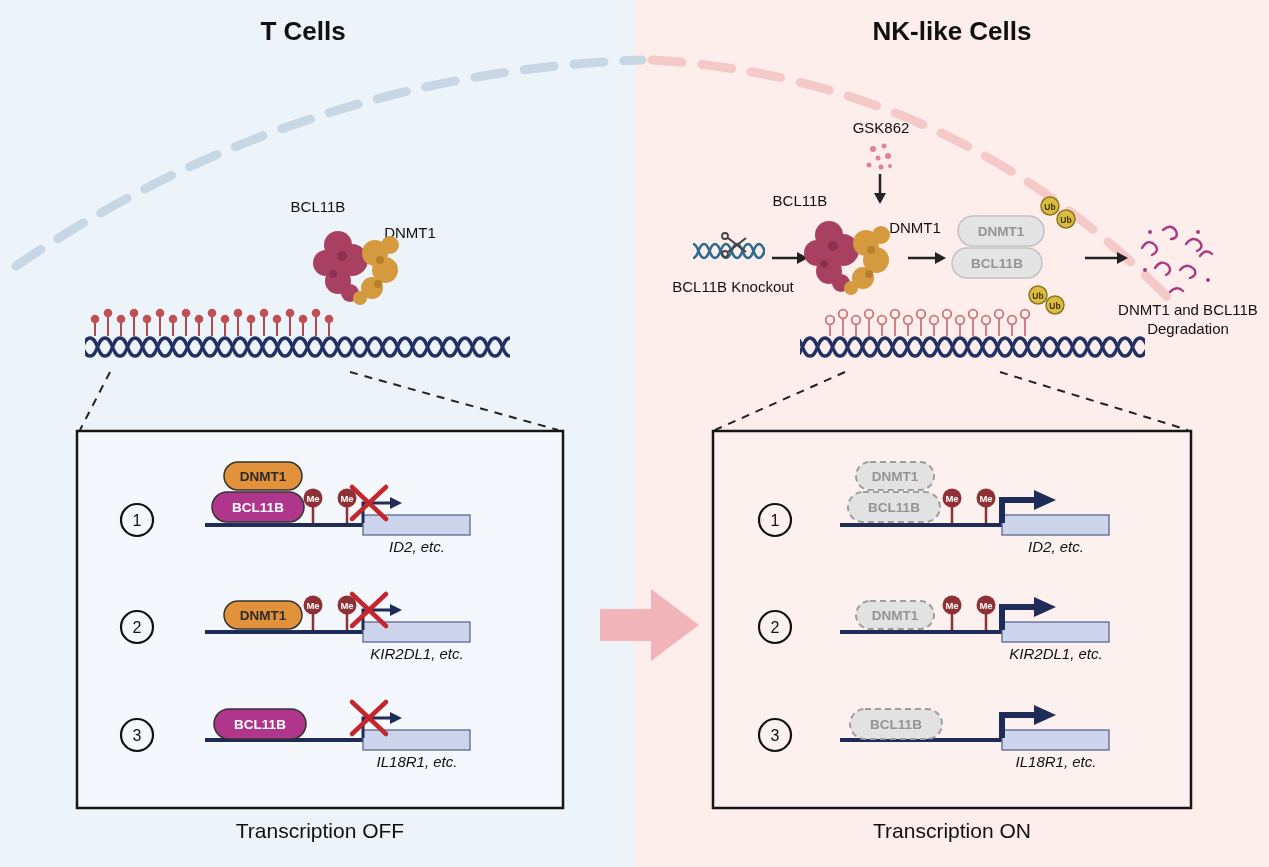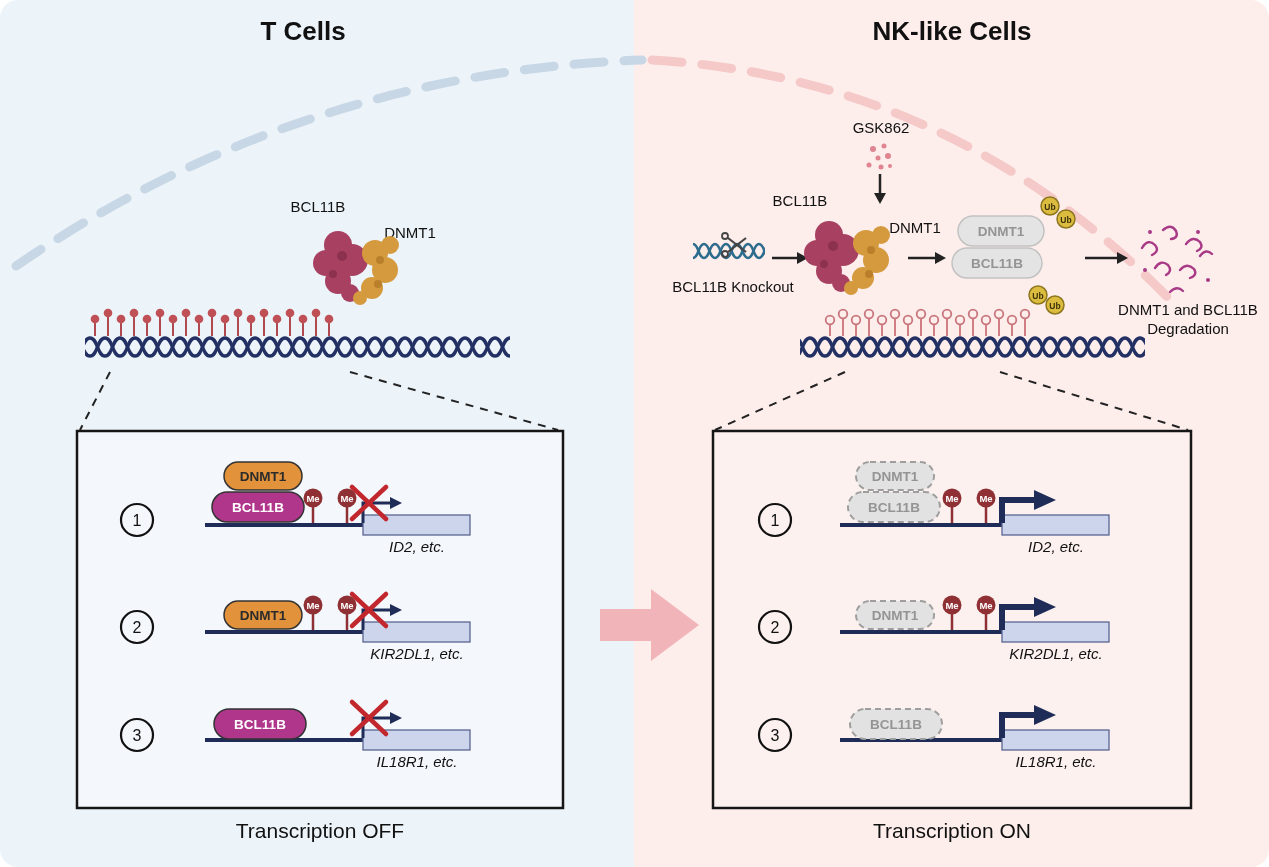--- a/index.html
+++ b/index.html
@@ -1,16 +1,16 @@
 <!DOCTYPE html>
 <html><head>
 <meta charset="utf-8">
 <style>
   html,body{margin:0;padding:0;background:#fff;}
-  #stage{position:relative;width:1269px;height:867px;overflow:hidden;font-family:"Liberation Sans",sans-serif;border-radius:18px;}
+  #stage{position:relative;width:1269px;height:867px;overflow:hidden;font-family:"Liberation Sans",sans-serif;}
   svg text{font-family:"Liberation Sans",sans-serif;fill:#111;}
   .title{font-size:26px;font-weight:bold;}
   .lbl{font-size:15px;}
   .gene{font-size:15px;font-style:italic;}
   .num{font-size:16px;}
   .caption{font-size:21px;}
   .pillTxtW{font-size:13.5px;font-weight:bold;fill:#ffffff;}
   .pillTxtD{font-size:13.5px;font-weight:bold;fill:#2b2b2b;}
   .pillTxtG{font-size:13.5px;font-weight:bold;fill:#949494;}
   .meTxt{font-size:9.5px;font-weight:bold;fill:#ffffff;}

